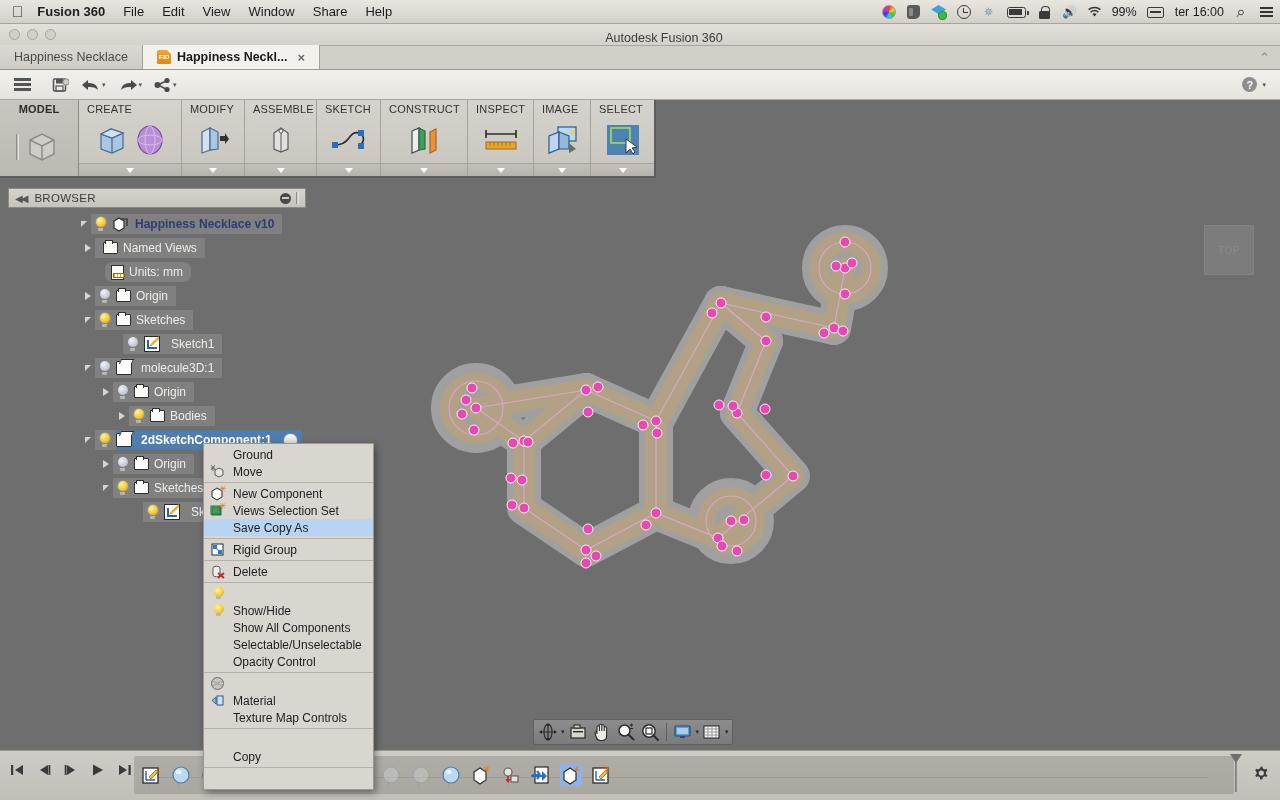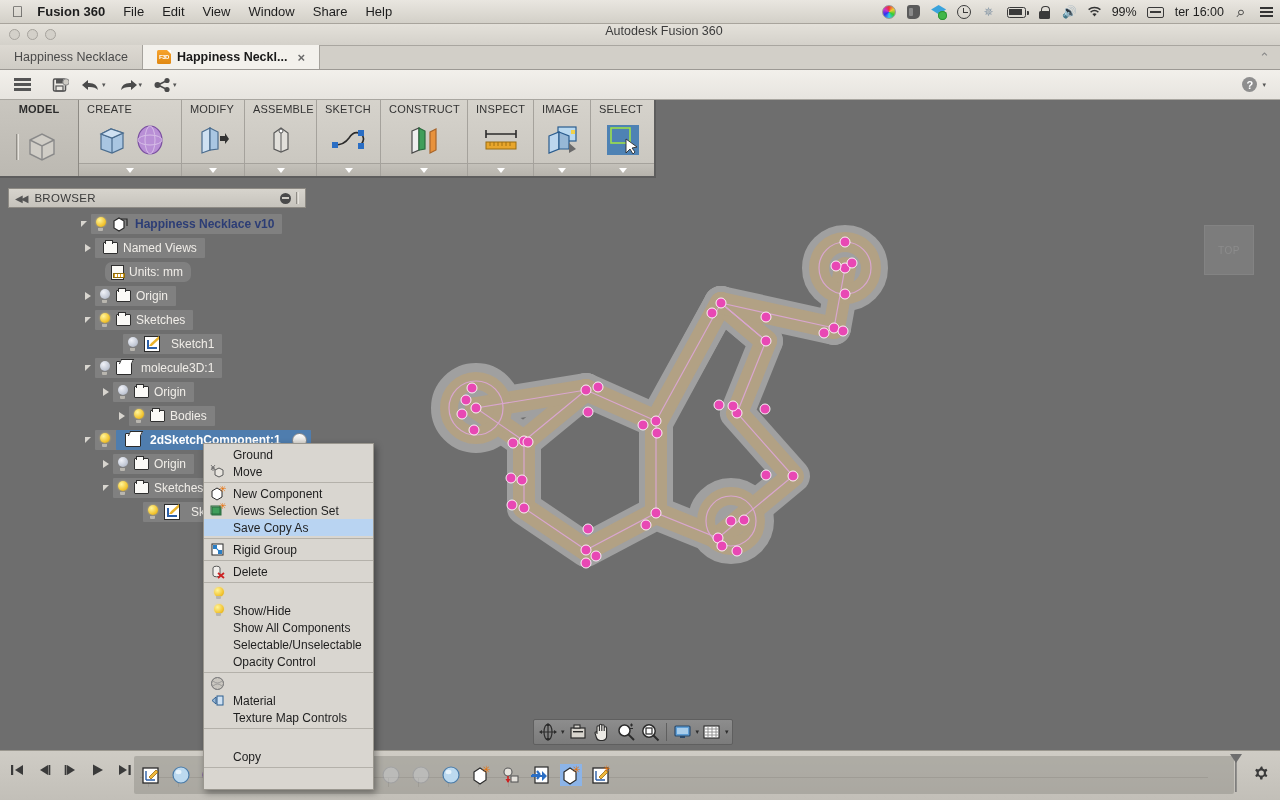--- a/index.html
+++ b/index.html
@@ -65,21 +65,21 @@
   }
   .charge-ico:after { content: ""; width: 11px; height: 1.4px; background: #3a3a3a; }
   .list-ico { display: flex; flex-direction: column; gap: 2px; }
   .list-ico i { display: block; width: 13px; height: 1.8px; background: #333; }
 
   
   .winbar {
     position: absolute; top: 24px; left: 0; width: 1280px; height: 22px;
     background: linear-gradient(to bottom, #e4e1da 0%, #d4d1ca 100%);
     border-bottom: 1px solid #a9a6a0;
-    display: flex; align-items: flex-start; justify-content: center; padding-left: 48px;
+    display: flex; align-items: flex-end; justify-content: center; padding-left: 48px;
   }
   .traffic { position: absolute; left: 9px; top: 5px; display: flex; gap: 7px; }
   .tl { width: 11px; height: 11px; border-radius: 50%; background: #d3d0c9; border: 1px solid #a6a39d; }
   .win-title { font-size: 12.5px; color: #3c3c3c; font-weight: normal; }
 
   
   .tabstrip {
     position: absolute; top: 46px; left: 0; width: 1280px; height: 24px;
     background: #d2cfc8;
     border-bottom: 1px solid #9c9994;
@@ -720,21 +720,21 @@
         <span class="tlabel">Bodies</span>
       </span>
     </div>
 
     <div class="trow" style="padding-left:38px;">
       <span class="tw-arrow open"></span>
       <span class="tchip" style="padding-right:0;">
         <span class="bulb">
             <span class="bulb-g"></span>
           </span>
-        <span class="tchip selected" style="padding:0 4px 0 9px;height:20px;">
+        <span class="tchip selected" style="padding:0 4px 0 0;height:20px;">
           <span class="body-ico"></span>
           <span class="tlabel selected" style="margin-left:4px;">2dSketchComponent:1</span>
           <span style="display:inline-block;width:15px;height:15px;border-radius:50%;background:linear-gradient(to bottom,#fdfdfd,#c9c6bf);border:1px solid #8a8a8a;margin-left:6px;"></span>
         </span>
       </span>
     </div>
 
     <div class="trow" style="padding-left:56px;">
       <span class="tw-arrow closed"></span>
       <span class="tchip">

